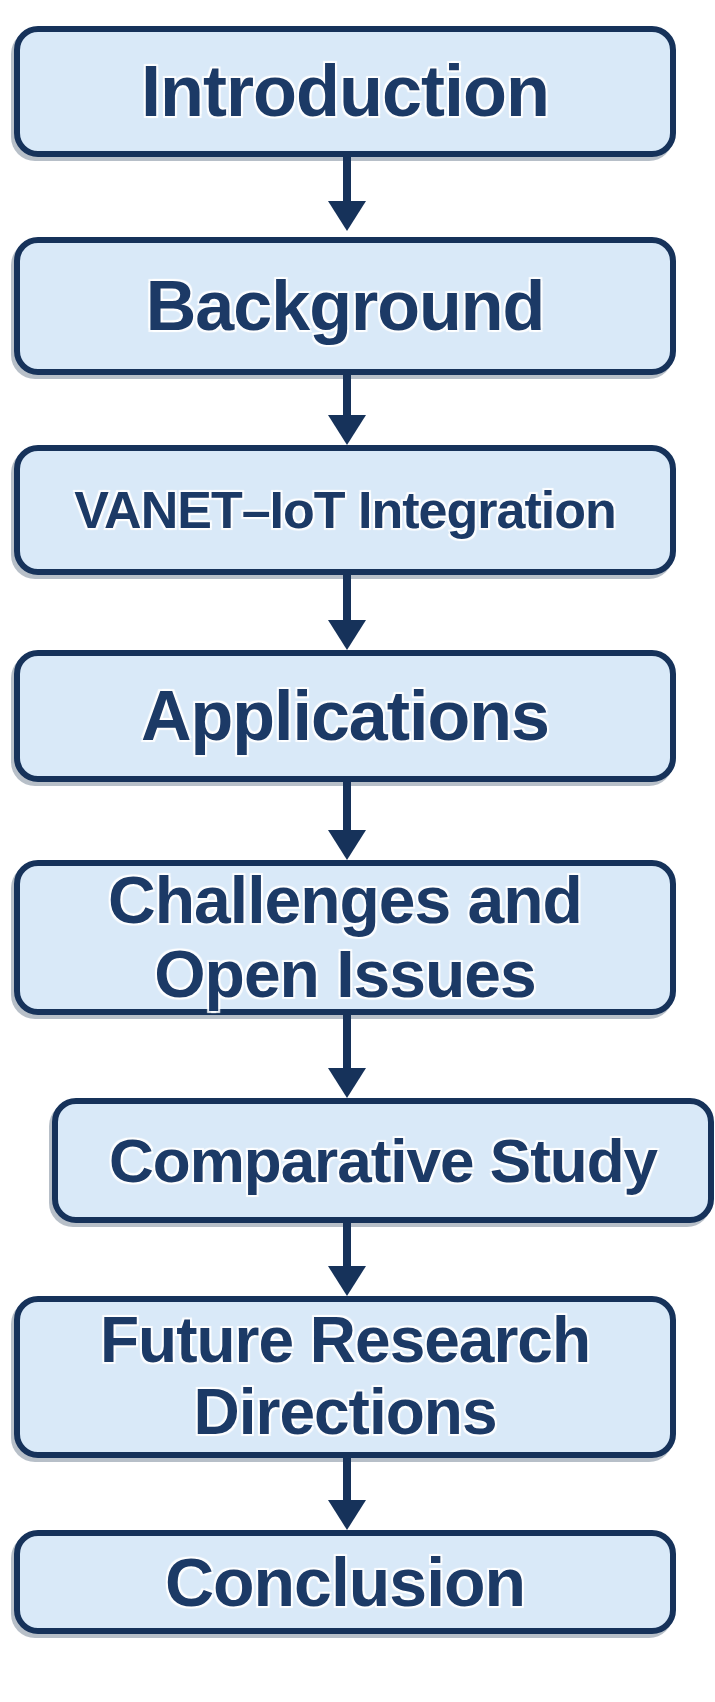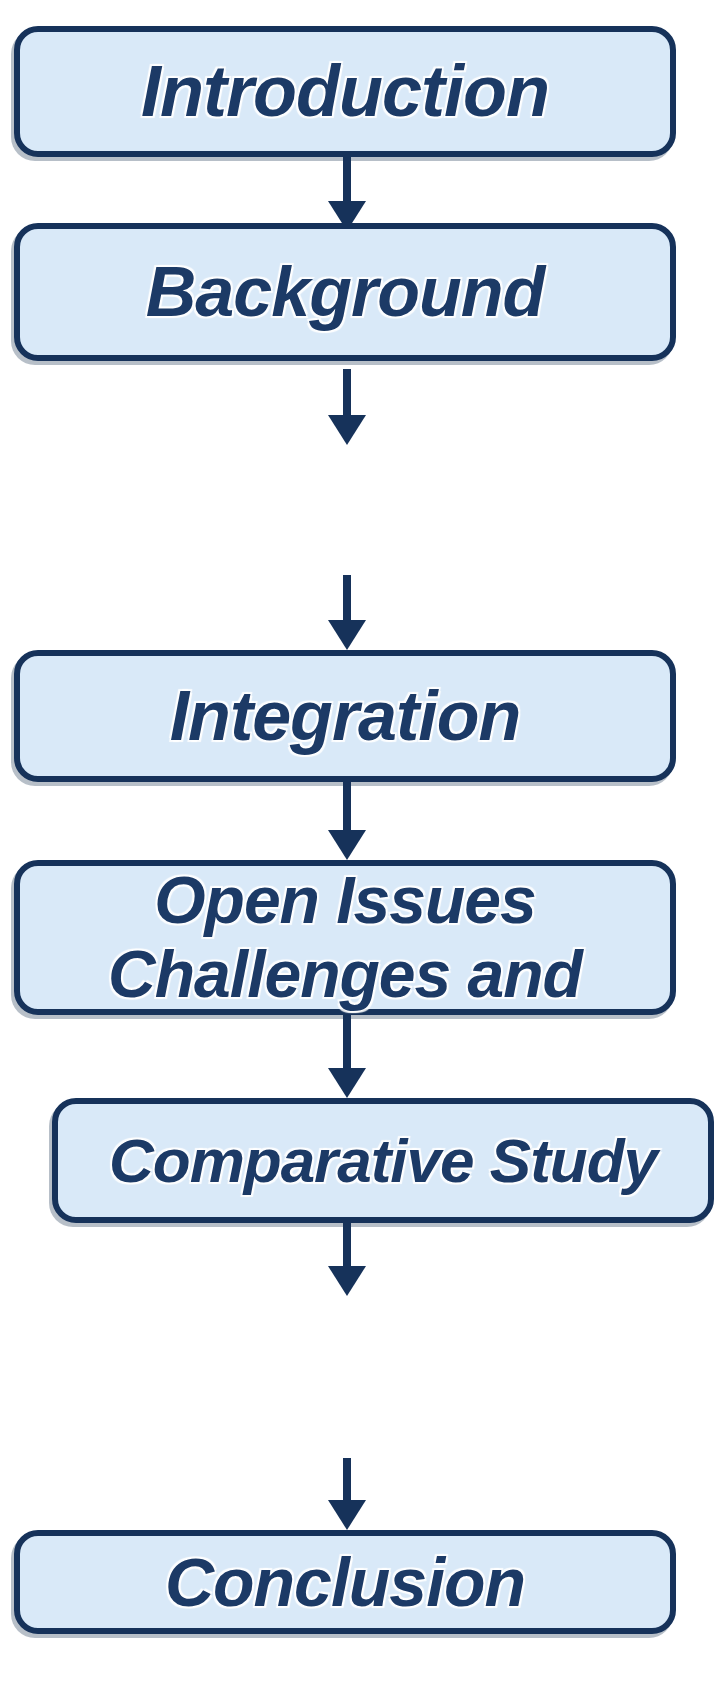--- a/index.html
+++ b/index.html
@@ -12,21 +12,21 @@
   }
   .node{
     position:absolute;left:14px;width:662px;
     box-sizing:border-box;
     background:#d9e9f8;
     border:6px solid #16325a;
     border-radius:24px;
     box-shadow:-3px 4px 0 rgba(18,42,74,0.30);
     display:flex;flex-direction:column;align-items:center;justify-content:center;
     text-align:center;
-    color:#1c3a66;font-weight:bold;letter-spacing:-1px;font-style:italic;
+    color:#1c3a66;font-weight:bold;letter-spacing:-1px;
   }
   .node span{
     display:block;line-height:1.12;
     text-shadow:2px 2px 1px rgba(255,255,255,0.9),
                -2px -2px 1px rgba(255,255,255,0.9),
                 2px -2px 1px rgba(255,255,255,0.9),
                -2px 2px 1px rgba(255,255,255,0.9);
     white-space:nowrap;
   }
   .arrow{
@@ -34,21 +34,21 @@
     display:flex;flex-direction:column;align-items:center;
   }
   .arrow .stem{width:8px;flex:1;background:#16325a;}
   .arrow .head{
     width:0;height:0;
     border-left:19px solid transparent;
     border-right:19px solid transparent;
     border-top:30px solid #16325a;
   }
   .n1{top:26px;height:131px;font-size:72px;}
-  .n2{top:223px;height:138px;font-size:70px;}
+  .n2{top:237px;height:138px;font-size:70px;}
   .n3{top:445px;height:130px;font-size:52px;}
   .n4{top:650px;height:132px;font-size:70px;}
   .n5{top:860px;height:155px;font-size:66px;}
   .n6{top:1098px;height:125px;font-size:62px;margin-left:38px;}
   .n7{top:1296px;height:162px;font-size:64px;}
   .n8{top:1530px;height:104px;font-size:68px;}
   .a1{top:157px;height:74px;}
   .a2{top:369px;height:76px;}
   .a3{top:575px;height:75px;}
   .a4{top:782px;height:78px;}
@@ -72,54 +72,61 @@
 
   <div class="node n2">
     <span>Background</span>
   </div>
 
   <div class="arrow a2">
     <div class="stem"></div>
     <div class="head"></div>
   </div>
 
+  <div class="node n3">
+    <span>VANET–IoT Integration</span>
+  </div>
 
   <div class="arrow a3">
     <div class="stem"></div>
     <div class="head"></div>
   </div>
 
   <div class="node n4">
-    <span>Integration</span>
+    <span>Applications</span>
   </div>
 
   <div class="arrow a4">
     <div class="stem"></div>
     <div class="head"></div>
   </div>
 
   <div class="node n5">
+    <span>Challenges and</span>
     <span>Open Issues</span>
-    <span>Challenges and</span>
   </div>
 
   <div class="arrow a5">
     <div class="stem"></div>
     <div class="head"></div>
   </div>
 
   <div class="node n6">
     <span>Comparative Study</span>
   </div>
 
   <div class="arrow a6">
     <div class="stem"></div>
     <div class="head"></div>
   </div>
 
+  <div class="node n7">
+    <span>Future Research</span>
+    <span>Directions</span>
+  </div>
 
   <div class="arrow a7">
     <div class="stem"></div>
     <div class="head"></div>
   </div>
 
   <div class="node n8">
     <span>Conclusion</span>
   </div>
 

